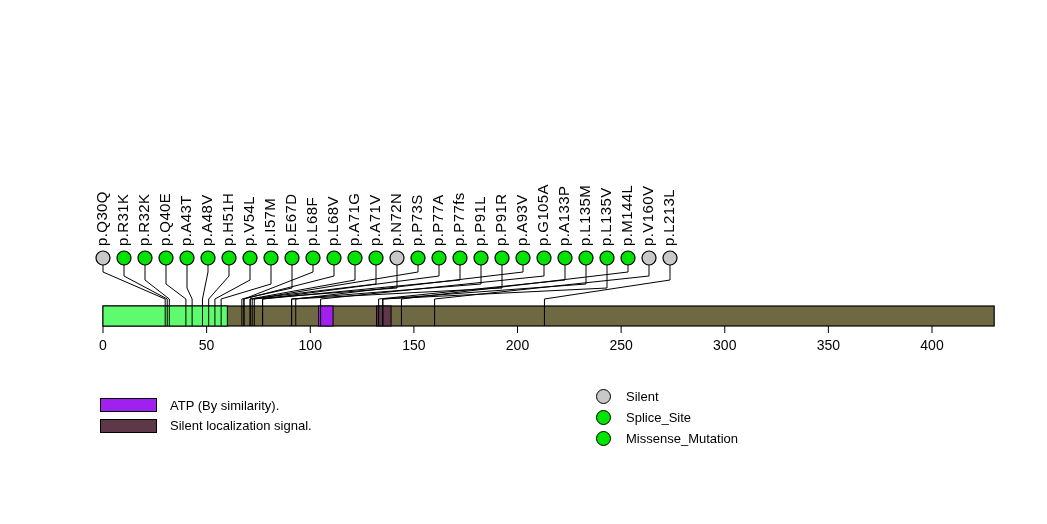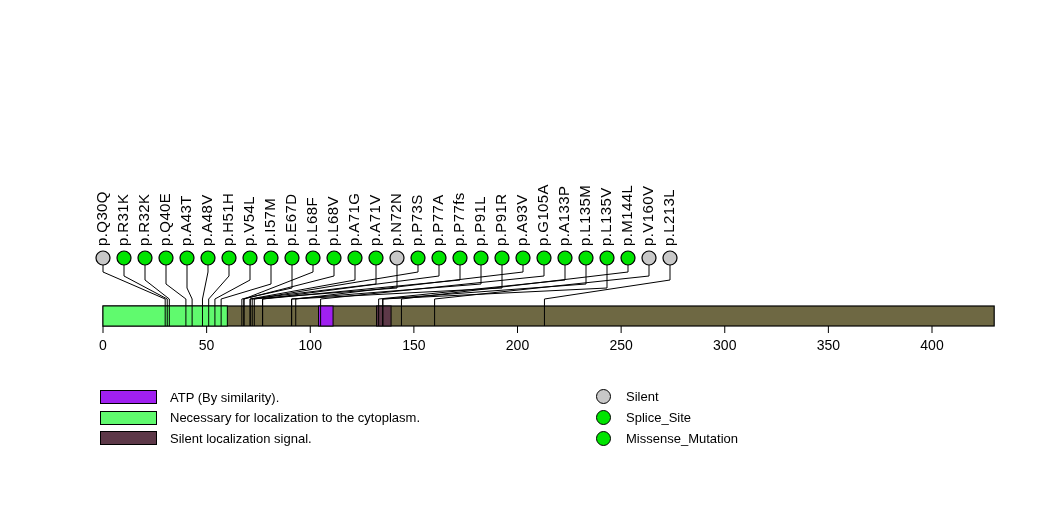--- a/index.html
+++ b/index.html
@@ -123,28 +123,24 @@
       <circle cx="607" cy="258" r="7" fill="#00E400" stroke="#000" stroke-width="1.2"></circle>
       <text x="611" y="246" font-size="15" letter-spacing="0.4" transform="rotate(-90 611 246)">p.L135V</text>
       <circle cx="628" cy="258" r="7" fill="#00E400" stroke="#000" stroke-width="1.2"></circle>
       <text x="632" y="246" font-size="15" letter-spacing="0.4" transform="rotate(-90 632 246)">p.M144L</text>
       <circle cx="649" cy="258" r="7" fill="#C8C8C8" stroke="#000" stroke-width="1.2"></circle>
       <text x="653" y="246" font-size="15" letter-spacing="0.4" transform="rotate(-90 653 246)">p.V160V</text>
       <circle cx="670" cy="258" r="7" fill="#C8C8C8" stroke="#000" stroke-width="1.2"></circle>
       <text x="674" y="246" font-size="15" letter-spacing="0.4" transform="rotate(-90 674 246)">p.L213L</text>
     </svg>
 
-  <div class="legend legend-domains" style="left:100px; top:390px;">
+  <div class="legend legend-domains" style="left:100px; top:398px;">
     <div class="legend-row">
       <div class="swatch" style="background: rgb(160, 32, 240);"></div>
       <div class="lab">ATP (By similarity).</div>
-    </div>
-    <div class="legend-row">
-      <div class="swatch" style="background: rgb(96, 250, 110);"></div>
-      <div class="lab">Necessary for localization to the cytoplasm.</div>
     </div>
     <div class="legend-row">
       <div class="swatch" style="background: rgb(93, 56, 72);"></div>
       <div class="lab">Silent localization signal.</div>
     </div>
   </div>
 
   <div class="legend legend-types" style="left:596px; top:389px;">
     <div class="legend-row">
       <div class="type-dot" style="background: rgb(200, 200, 200);"></div>

